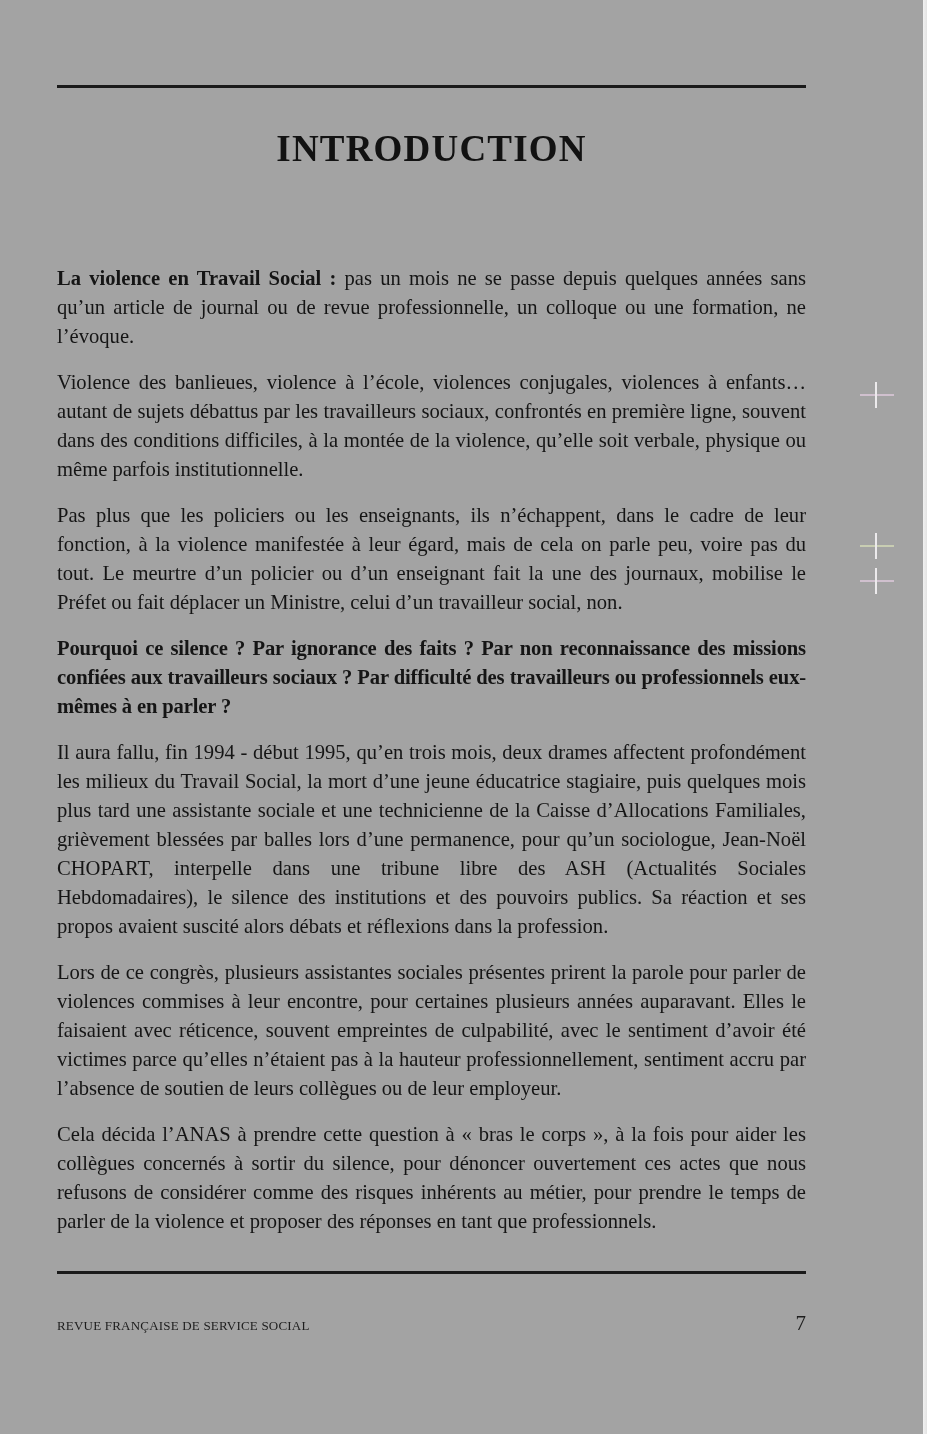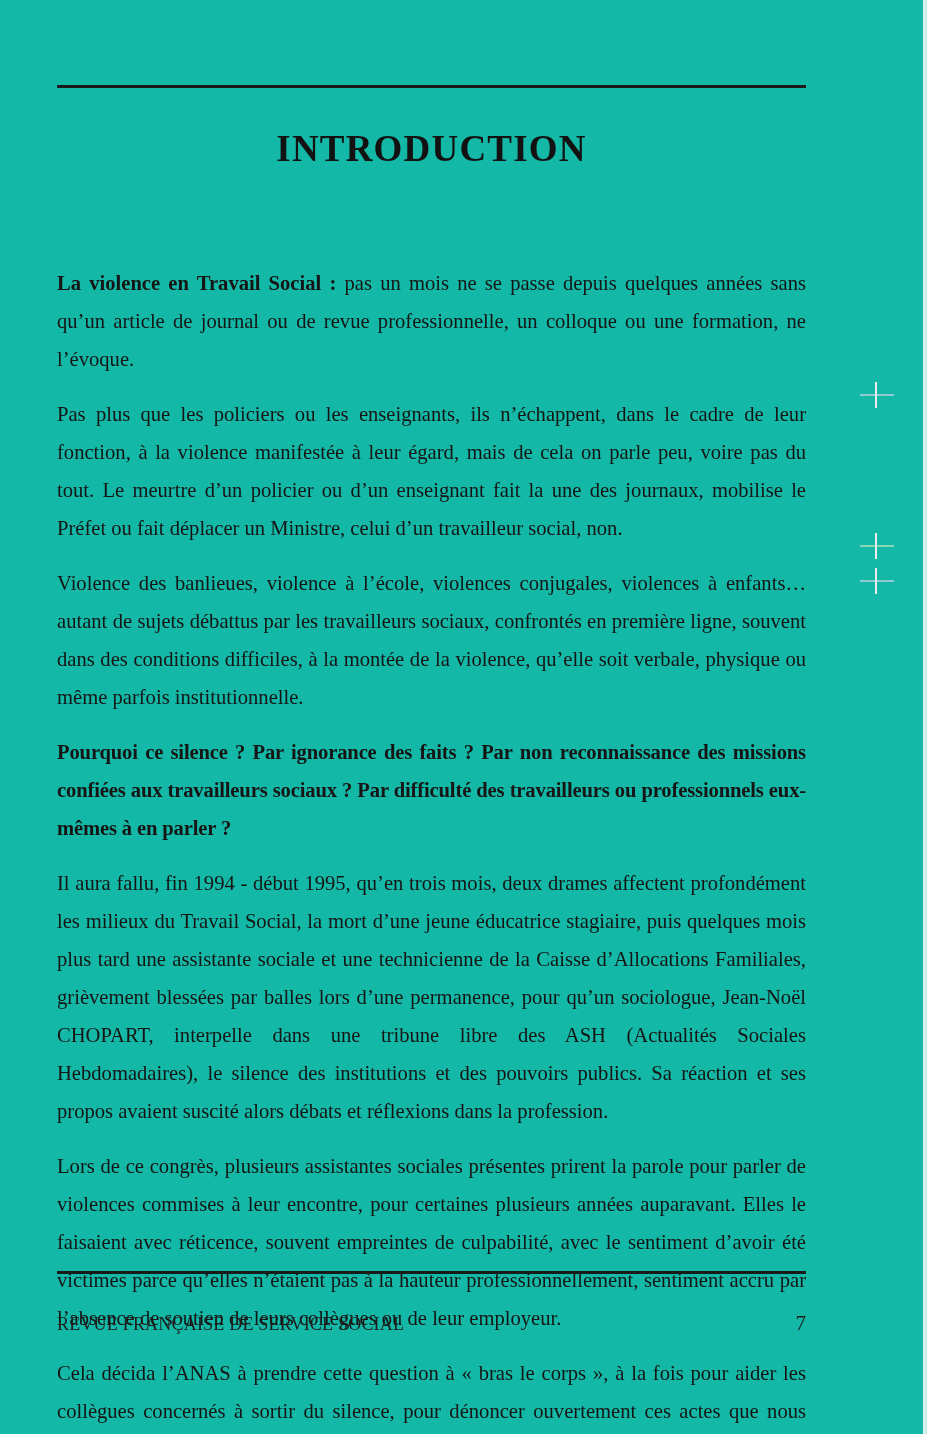--- a/index.html
+++ b/index.html
@@ -4,21 +4,21 @@
 <style>
   html, body {
     margin: 0;
     padding: 0;
     background: #ffffff;
   }
   .page {
     position: relative;
     width: 927px;
     height: 1434px;
-    background: #14b8a6;
+    background: #a3a3a3;
     overflow: hidden;
     font-family: "Liberation Serif", "DejaVu Serif", serif;
     color: #141414;
   }
 
   
   .content {
     position: absolute;
     left: 57px;
     top: 0;
@@ -54,21 +54,21 @@
   
   .body-area {
     position: absolute;
     left: 0;
     top: 264px;
     width: 749px;
   }
   p.para {
     margin: 0 0 17px 0;
     font-size: 20.6px;
-    line-height: 38px;
+    line-height: 29px;
     text-align: justify;
     text-justify: inter-word;
     color: #151515;
     hyphens: manual;
   }
   p.para:last-child { margin-bottom: 16px; }
   p.para.bold, .lead {
     font-weight: bold;
   }
   p.para.bold {
@@ -80,21 +80,21 @@
   .footer {
     position: absolute;
     left: 0;
     top: 1311px;
     width: 749px;
     display: flex;
     align-items: baseline;
     justify-content: space-between;
   }
   .footer-journal {
-    font-size: 18px;
+    font-size: 13px;
     letter-spacing: 0.2px;
     color: #1d1d1d;
     white-space: nowrap;
   }
   .footer-pageno {
     font-size: 21px;
     color: #1d1d1d;
   }
 
   
@@ -148,23 +148,23 @@
   <div class="content">
 
     <div class="rule rule-top"></div>
 
     <h1 class="page-title">INTRODUCTION</h1>
 
     <div class="body-area">
 
       <p class="para"><span class="lead">La violence en Travail Social :</span><span> pas un mois ne se passe depuis quelques années sans qu’un article de journal ou de revue professionnelle, un colloque ou une formation, ne l’évoque.</span></p>
 
+      <p class="para">Violence des banlieues, violence à l’école, violences conjugales, violences à enfants… autant de sujets débattus par les travailleurs sociaux, confrontés en première ligne, souvent dans des conditions difficiles, à la montée de la violence, qu’elle soit verbale, physique ou même parfois institutionnelle.</p>
+
       <p class="para">Pas plus que les policiers ou les enseignants, ils n’échappent, dans le cadre de leur fonction, à la violence manifestée à leur égard, mais de cela on parle peu, voire pas du tout. Le meurtre d’un policier ou d’un enseignant fait la une des journaux, mobilise le Préfet ou fait déplacer un Ministre, celui d’un travailleur social, non.</p>
-
-      <p class="para">Violence des banlieues, violence à l’école, violences conjugales, violences à enfants… autant de sujets débattus par les travailleurs sociaux, confrontés en première ligne, souvent dans des conditions difficiles, à la montée de la violence, qu’elle soit verbale, physique ou même parfois institutionnelle.</p>
 
       <p class="para bold">Pourquoi ce silence ? Par ignorance des faits ? Par non reconnaissance des missions confiées aux travailleurs sociaux ? Par difficulté des travailleurs ou professionnels eux-mêmes à en parler ?</p>
 
       <p class="para">Il aura fallu, fin 1994 - début 1995, qu’en trois mois, deux drames affectent profondément les milieux du Travail Social, la mort d’une jeune éducatrice stagiaire, puis quelques mois plus tard une assistante sociale et une technicienne de la Caisse d’Allocations Familiales, grièvement blessées par balles lors d’une permanence, pour qu’un sociologue, Jean-Noël CHOPART, interpelle dans une tribune libre des ASH (Actualités Sociales Hebdomadaires), le silence des institutions et des pouvoirs publics. Sa réaction et ses propos avaient suscité alors débats et réflexions dans la profession.</p>
 
 
       <p class="para">Lors de ce congrès, plusieurs assistantes sociales présentes prirent la parole pour parler de violences commises à leur encontre, pour certaines plusieurs années auparavant. Elles le faisaient avec réticence, souvent empreintes de culpabilité, avec le sentiment d’avoir été victimes parce qu’elles n’étaient pas à la hauteur professionnellement, sentiment accru par l’absence de soutien de leurs collègues ou de leur employeur.</p>
 
       <p class="para">Cela décida l’ANAS à prendre cette question à « bras le corps », à la fois pour aider les collègues concernés à sortir du silence, pour dénoncer ouvertement ces actes que nous refusons de considérer comme des risques inhérents au métier, pour prendre le temps de parler de la violence et proposer des réponses en tant que professionnels.</p>
 

